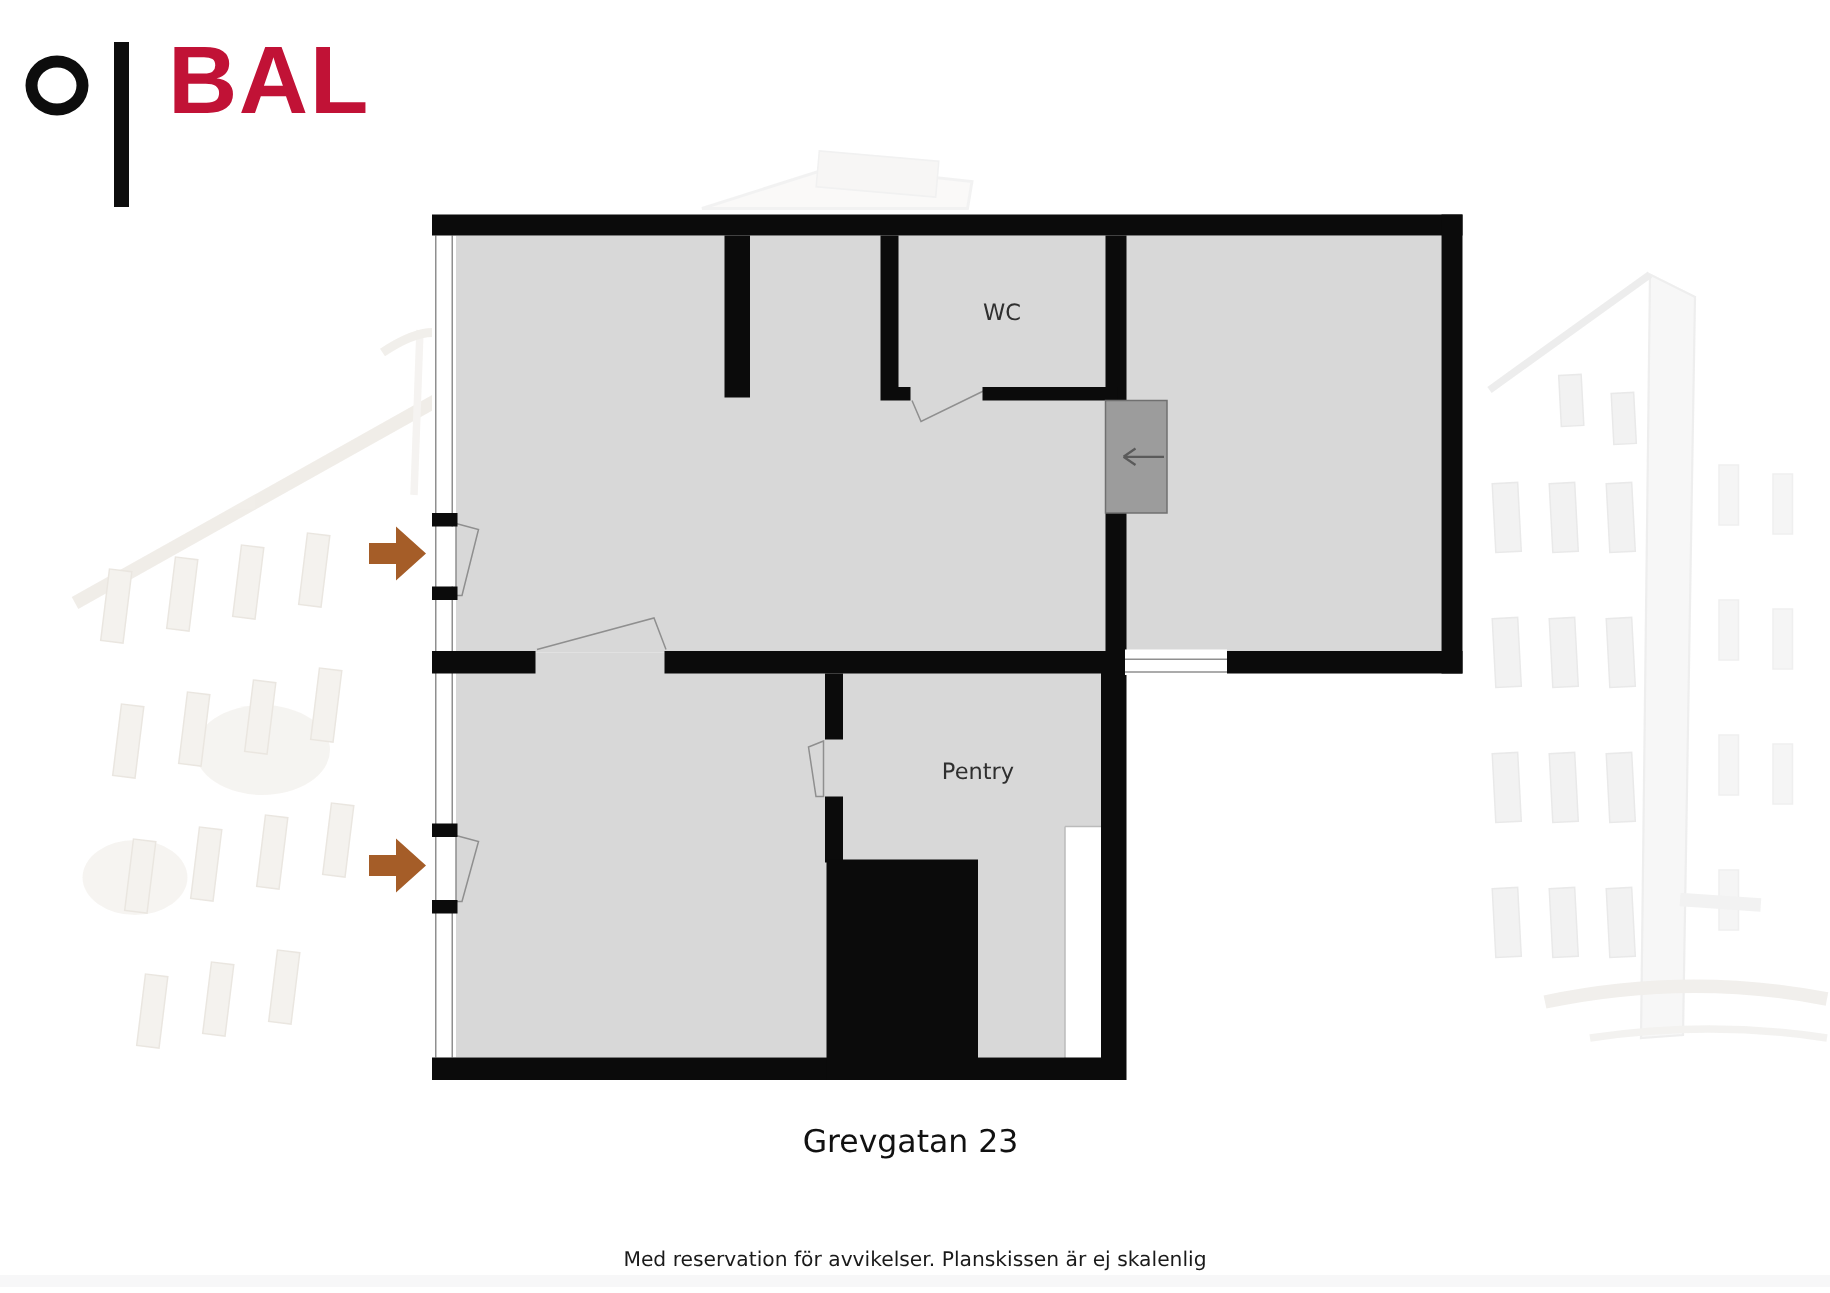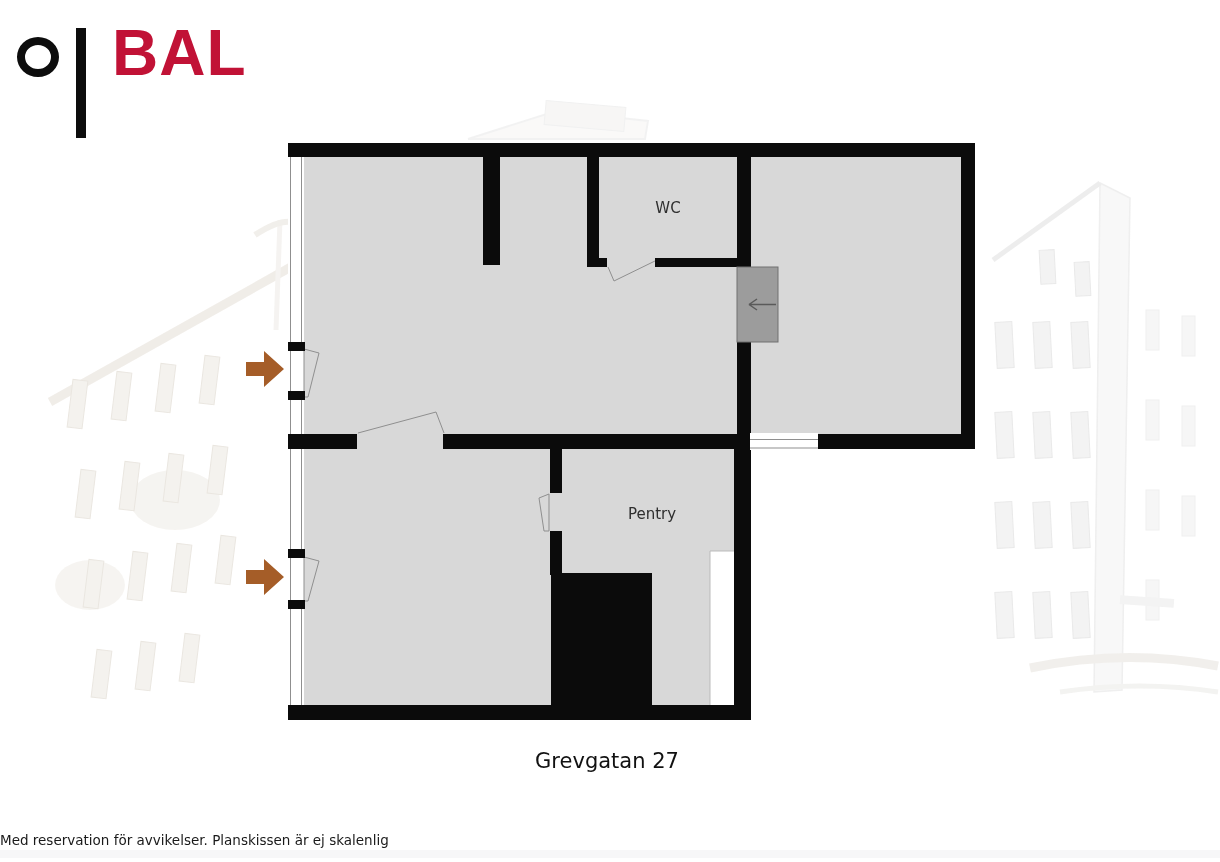--- a/index.html
+++ b/index.html
@@ -28,21 +28,21 @@
   .lift-arrow{fill:none;stroke:var(--lift_arrow);stroke-width:1.5;}
   .entry-arrow{fill:var(--arrow_brown);}
   .room-label{fill:var(--label_color);font-family:"DejaVu Sans",sans-serif;
               font-size:15px;text-anchor:middle;}
   .win-line{stroke:var(--line_gray);stroke-width:1;}
   .recess-line{stroke:#bbb;stroke-width:1;}
 
   
   .address{position:absolute;left:0;top:749px;width:1214px;text-align:center;
            font-size:21px;color:var(--title_color);}
-  .disclaimer{position:absolute;left:0;top:832px;width:1220px;text-align:left;
+  .disclaimer{position:absolute;left:0;top:832px;width:1220px;text-align:center;
               font-size:13.5px;color:var(--disclaimer_color);}
   .bottom-strip{position:absolute;left:0;top:850px;width:1220px;height:12px;
                 background:var(--strip_gray);}
 </style>
 </head>
 <body>
 
 <div class="canvas">
 
   <div class="logo">
@@ -182,16 +182,16 @@
 
     <g>
       <path class="entry-arrow" d="M246,362 L264,362 L264,351 L284,369 L264,387 L264,376 L246,376 Z"></path>
       <path class="entry-arrow" d="M246,570 L264,570 L264,559 L284,577 L264,595 L264,584 L246,584 Z"></path>
     </g>
 
     <text class="room-label" x="668" y="213">WC</text>
     <text class="room-label" x="652" y="519">Pentry</text>
   </svg>
 
-  <div class="address">Grevgatan 27</div>
+  <div class="address">Grevgatan 23</div>
   <div class="disclaimer">Med reservation för avvikelser. Planskissen är ej skalenlig</div>
   <div class="bottom-strip"></div>
 </div>
 
 </body></html>

